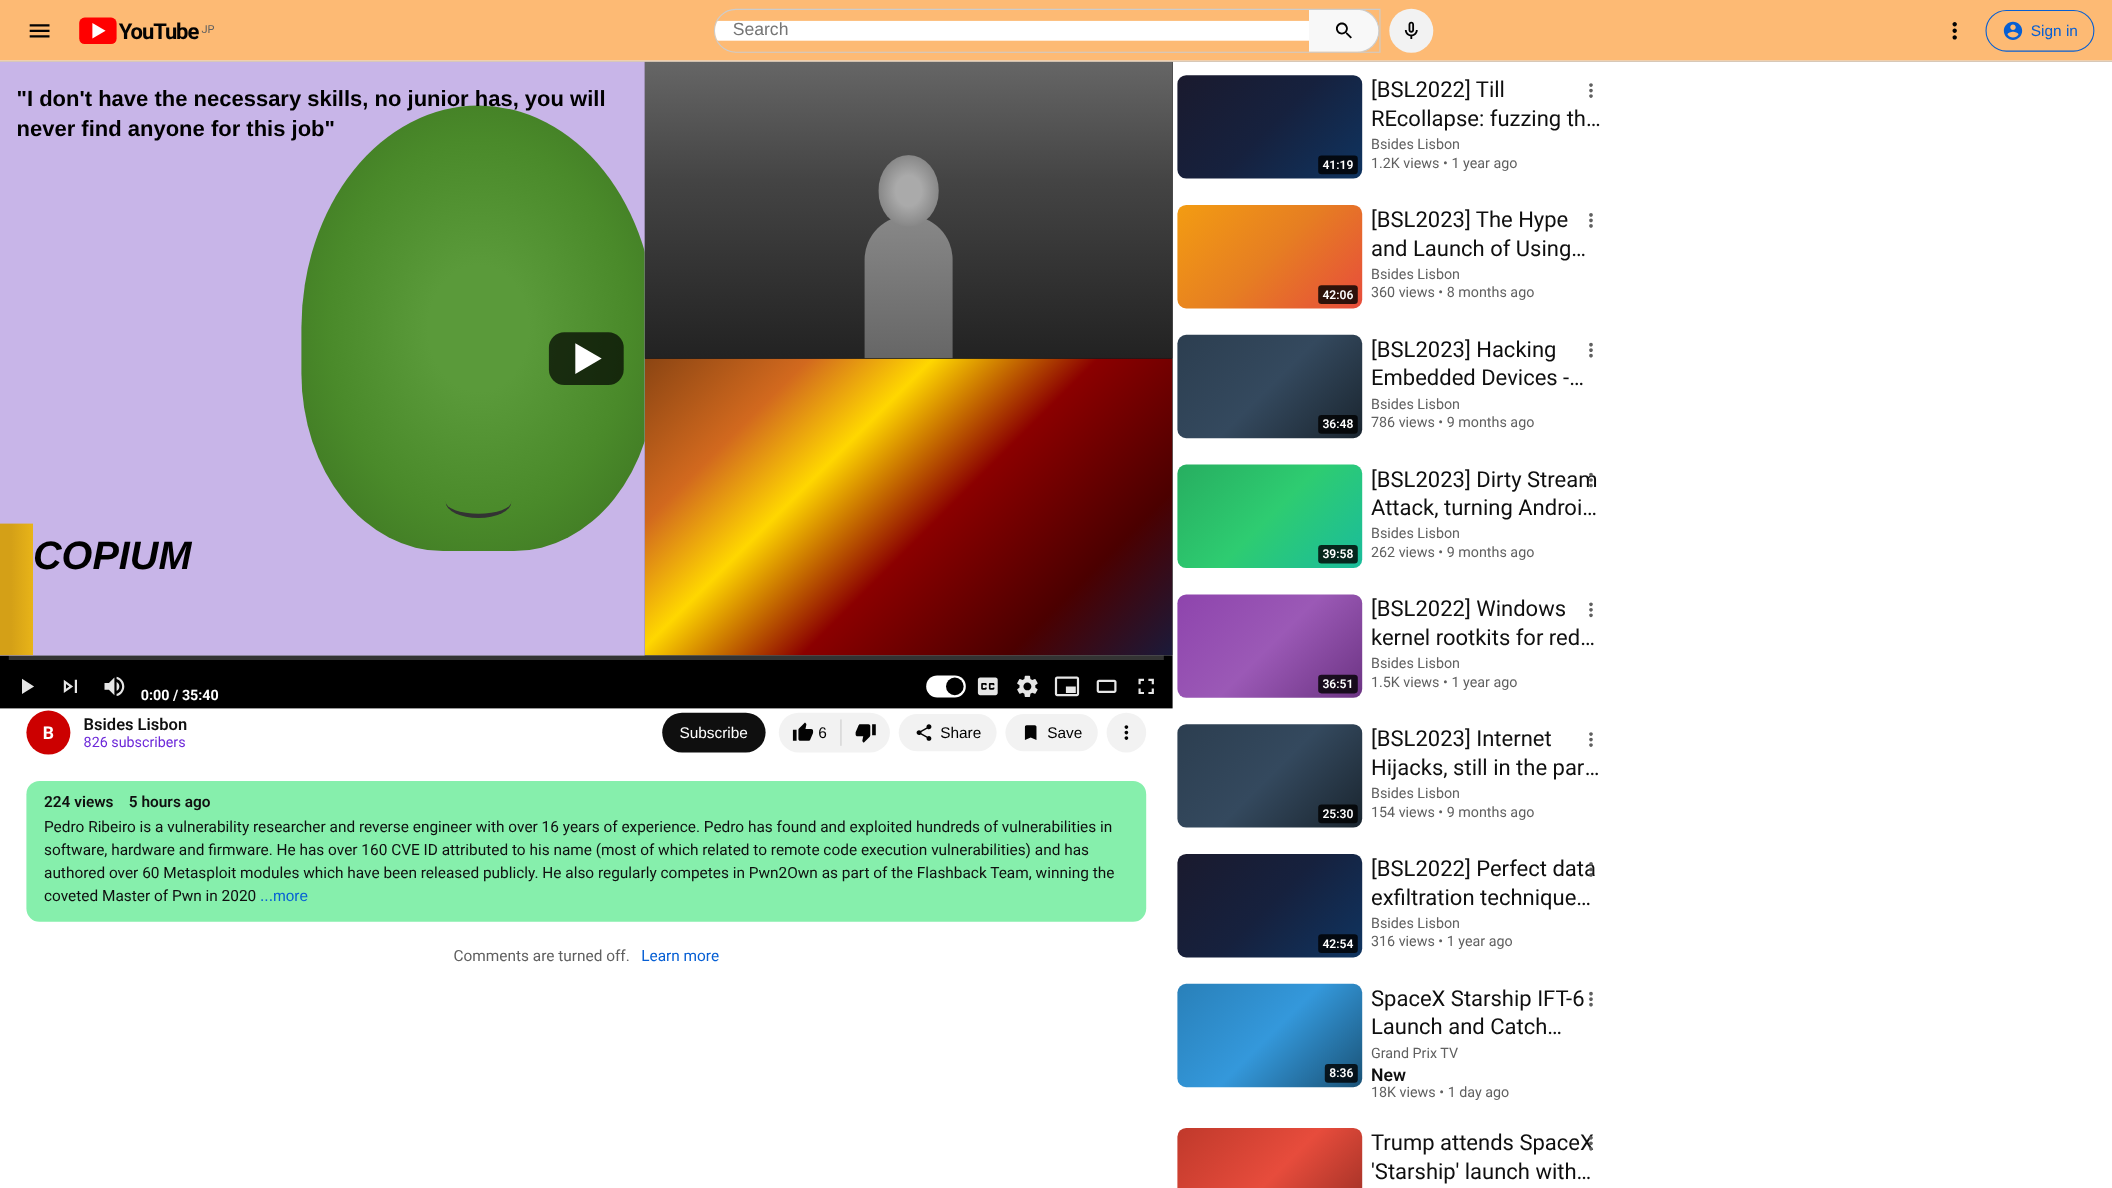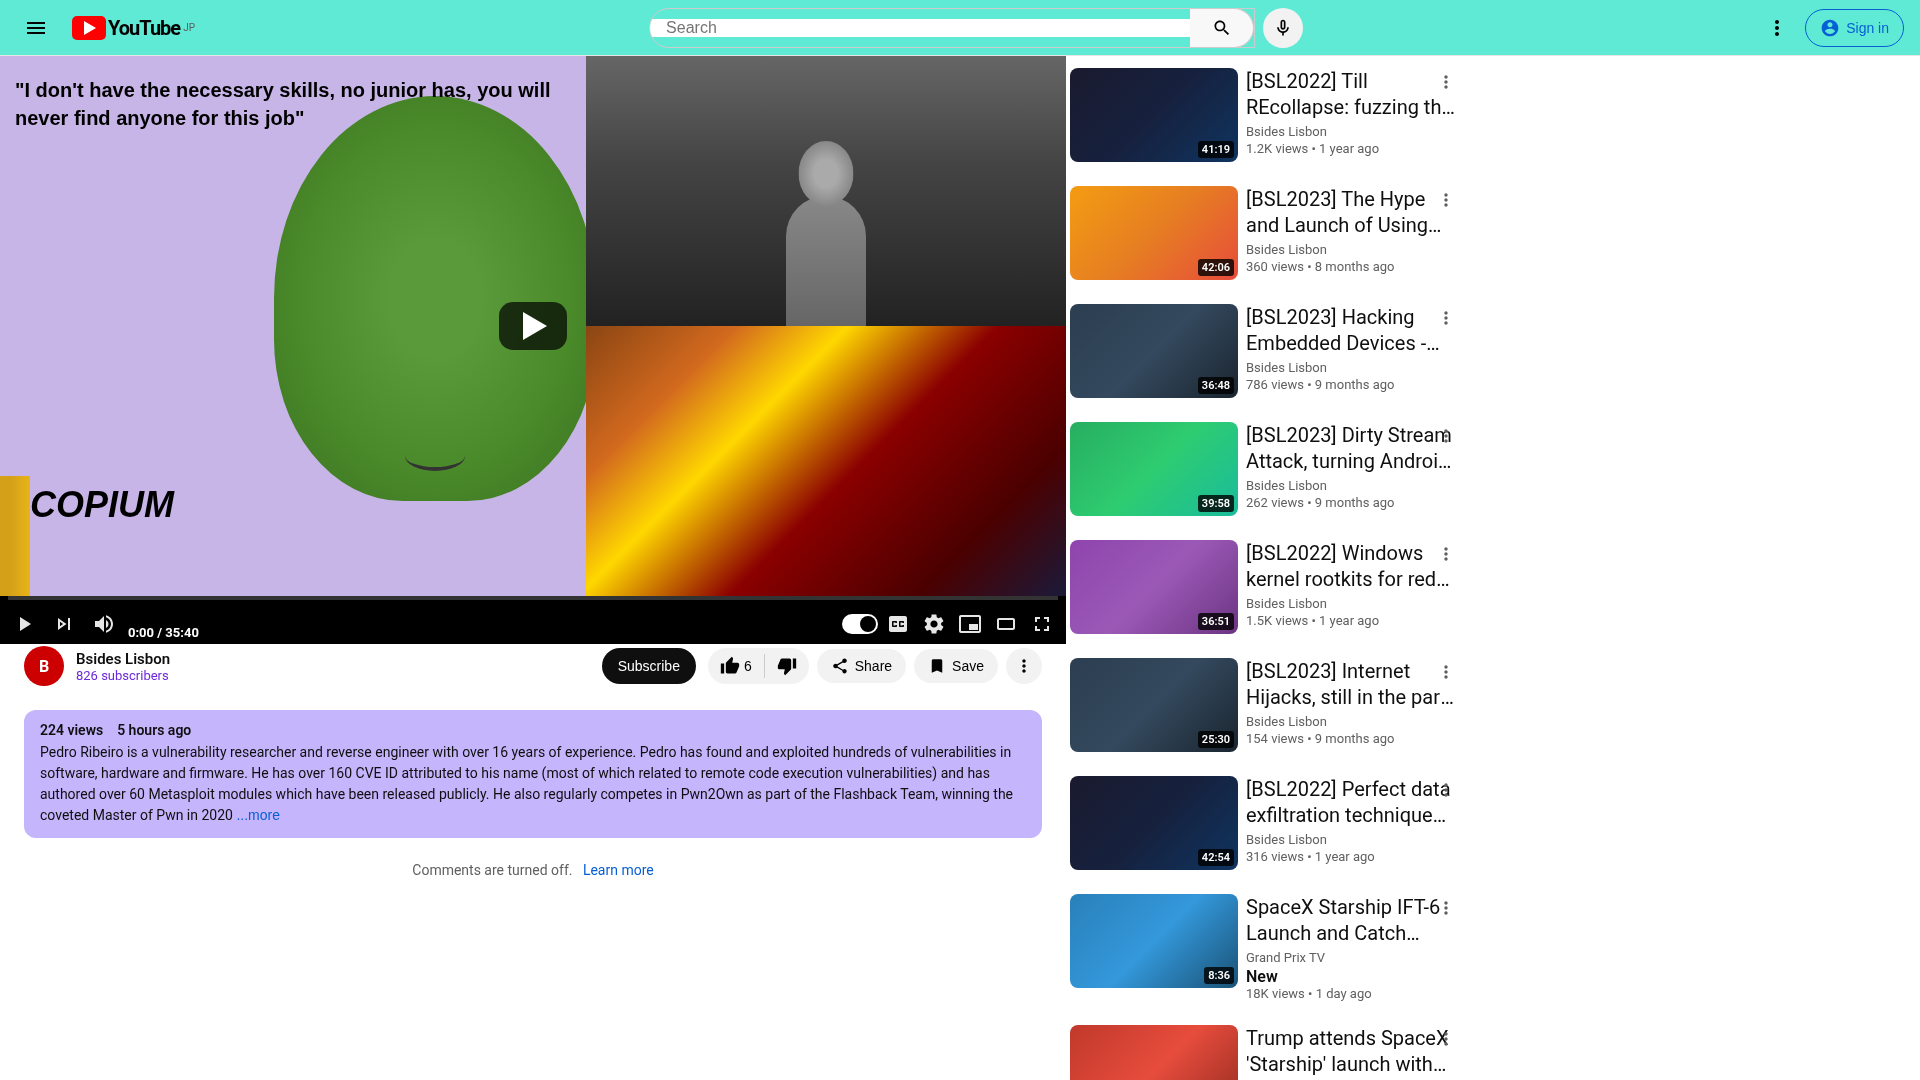--- a/index.html
+++ b/index.html
@@ -2,21 +2,21 @@
 <html><head>
   <meta charset="utf-8">
   <style>
     * { box-sizing: border-box; margin: 0; padding: 0; }
     body { font-family: 'Roboto', Arial, sans-serif; background: #0f0f0f; color: #0f0f0f; font-size: 14px; overflow-x: hidden; }
 
     
     #header {
       display: flex;
       align-items: center;
-      background: #5eead4;
+      background: #fdba74;
       height: 56px;
       padding: 0 16px;
       position: sticky;
       top: 0;
       z-index: 100;
       border-bottom: 1px solid #e5e5e5;
     }
     .header-left { display: flex; align-items: center; gap: 16px; flex: 0 0 auto; }
     .hamburger-btn { background: none; border: none; cursor: pointer; padding: 8px; border-radius: 50%; display: flex; align-items: center; justify-content: center; }
     .logo { display: flex; align-items: center; gap: 2px; text-decoration: none; }
@@ -80,21 +80,21 @@
     .subscribe-btn { background: #0f0f0f; color: #fff; border: none; border-radius: 20px; padding: 10px 16px; font-size: 14px; font-weight: 500; cursor: pointer; }
 
     .action-buttons { margin-left: auto; display: flex; align-items: center; gap: 8px; }
     .like-dislike-group { display: flex; align-items: center; background: #f2f2f2; border-radius: 20px; overflow: hidden; }
     .like-btn, .dislike-btn { display: flex; align-items: center; gap: 4px; background: none; border: none; cursor: pointer; padding: 8px 12px; font-size: 14px; font-weight: 500; }
     .like-divider { width: 1px; height: 24px; background: #ccc; }
     .share-btn, .save-btn, .more-btn { display: flex; align-items: center; gap: 6px; background: #f2f2f2; border: none; border-radius: 20px; padding: 8px 14px; cursor: pointer; font-size: 14px; font-weight: 500; }
     .more-btn { padding: 8px; border-radius: 50%; }
 
     
-    .description-box { margin: 0 24px 12px; background: #c4b5fd; border-radius: 12px; padding: 12px 16px; }
+    .description-box { margin: 0 24px 12px; background: #86efac; border-radius: 12px; padding: 12px 16px; }
     .description-meta { font-size: 14px; font-weight: 600; margin-bottom: 4px; color: #0f0f0f; }
     .description-text { font-size: 14px; color: #0f0f0f; line-height: 1.5; }
     .description-more { color: #065fd4; cursor: pointer; background: none; border: none; font-size: 14px; font-weight: 500; }
 
     
     .comments-section { padding: 12px 24px; }
     .comments-off { font-size: 14px; color: #606060; text-align: center; }
     .comments-link { color: #065fd4; text-decoration: none; }
 
     

